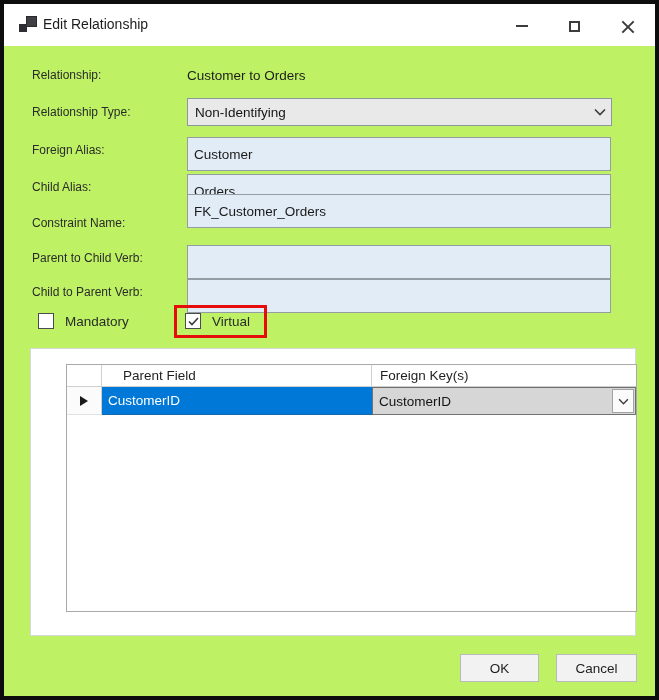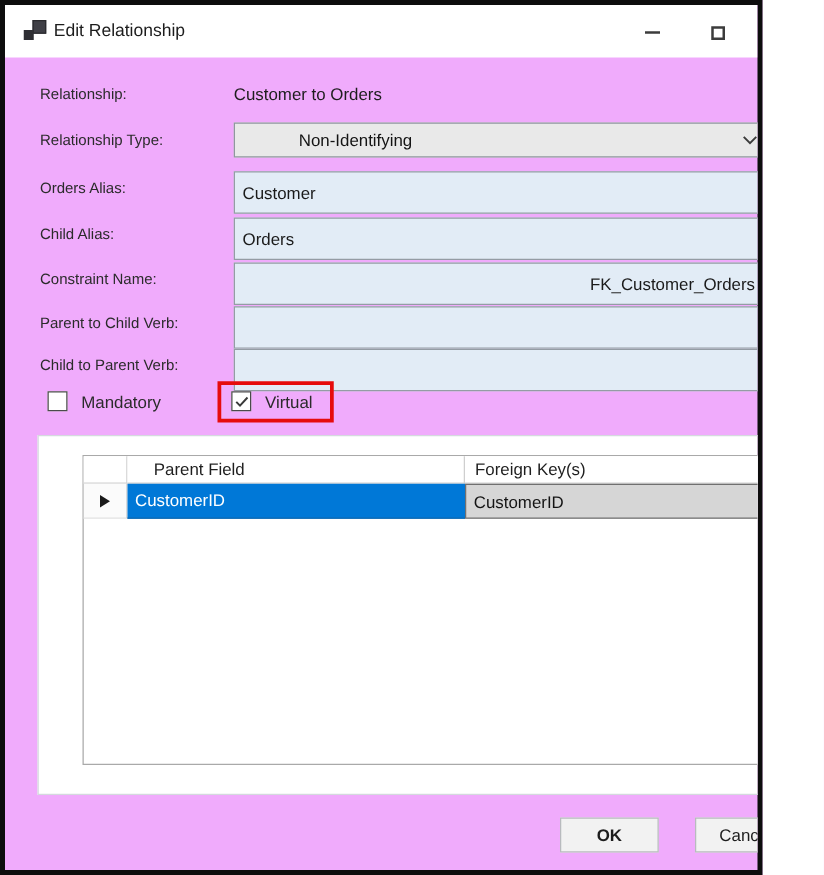--- a/index.html
+++ b/index.html
@@ -3,23 +3,23 @@
 <meta charset="utf-8">
 <style>
   * { margin: 0; padding: 0; box-sizing: border-box; }
   html, body { background: #ffffff; }
   body {
     font-family: "Liberation Sans", "DejaVu Sans", sans-serif;
     color: #2b2b2b;
   }
   .frame {
     position: relative;
-    width: 610px;
+    width: 659px;
     height: 700px;
-    background: #f0abfc;
+    background: #bef264;
     border: 4px solid #0d0d0d;
     overflow: hidden;
   }
 
   
   .titlebar {
     position: absolute; left: 0; right: 0; top: 0; height: 42px;
     background: #ffffff;
   }
   .app-icon { position: absolute; left: 15px; top: 12px; width: 18px; height: 18px; }
@@ -61,21 +61,21 @@
     background: #e2ecf6; border: 1px solid #949ca4;
     font-family: "Liberation Sans", "DejaVu Sans", sans-serif;
     font-size: 13.5px; color: #1a1a1a; padding: 16px 6px; outline: none;
   }
   .combobox {
     position: absolute; left: 183px; width: 425px; height: 28px;
     background: #e9e9e9; border: 1px solid #8f979e;
     display: flex; align-items: center;
     font-size: 13.5px; color: #141414; padding-left: 7px;
   }
-  .combobox .cbo-text { flex: 1; margin-left: 44px; }
+  .combobox .cbo-text { flex: 1; }
   .chevron { width: 22px; display: flex; justify-content: center; align-items: center; }
 
   
   .checkrow-item { position: absolute; display: flex; align-items: center; gap: 11px; }
   .cb-box {
     width: 16px; height: 16px; background: #ffffff; border: 1px solid #4b4b4b;
     display: flex; align-items: center; justify-content: center;
   }
   .cb-label { font-size: 13.5px; color: #2b2b2b; }
   .red-highlight {
@@ -131,21 +131,21 @@
   }
 
   
   .btn {
     position: absolute; top: 650px; height: 28px;
     background: #f2f2f2; border: 1px solid #b8bbbe;
     font-family: "Liberation Sans", "DejaVu Sans", sans-serif;
     font-size: 13.5px; color: #1d1d1d;
     display: flex; align-items: center; justify-content: center;
   }
-  .btn-ok { left: 444px; width: 79px; font-weight: bold; }
+  .btn-ok { left: 456px; width: 79px; }
   .btn-cancel { left: 552px; width: 81px; }
 </style>
 </head>
 <body>
 
 <div class="frame">
 
   <div class="titlebar">
     <div class="app-icon">
       <div class="sq-big"></div>
@@ -169,28 +169,28 @@
   <div class="flabel" style="top:101px">Relationship Type:</div>
   <div class="combobox" style="top:94px">
     <span class="cbo-text">Non-Identifying</span>
     <span class="chevron">
       <svg width="12" height="8" viewBox="0 0 12 8">
           <polyline points="1,1.5 6,6.5 11,1.5" fill="none" stroke="#3c3c3c" stroke-width="1.6"></polyline>
         </svg>
     </span>
   </div>
 
-  <div class="flabel" style="top:139px">Orders Alias:</div>
+  <div class="flabel" style="top:139px">Foreign Alias:</div>
   <input class="ftext" style="top: 133px;" value="Customer">
 
   <div class="flabel" style="top:176px">Child Alias:</div>
   <input class="ftext" style="top: 170px;" value="Orders">
 
   <div class="flabel" style="top:212px">Constraint Name:</div>
-  <input class="ftext" style="top: 206px; text-align: right;" value="FK_Customer_Orders">
+  <input class="ftext" style="top: 190px;" value="FK_Customer_Orders">
 
   <div class="flabel" style="top:247px">Parent to Child Verb:</div>
   <input class="ftext" style="top: 241px;" value="">
 
   <div class="flabel" style="top:281px">Child to Parent Verb:</div>
   <input class="ftext" style="top: 275px;" value="">
 
   <div class="checkrow-item" style="left:34px; top:309px">
     <div class="cb-box"></div>
     <div class="cb-label">Mandatory</div>

